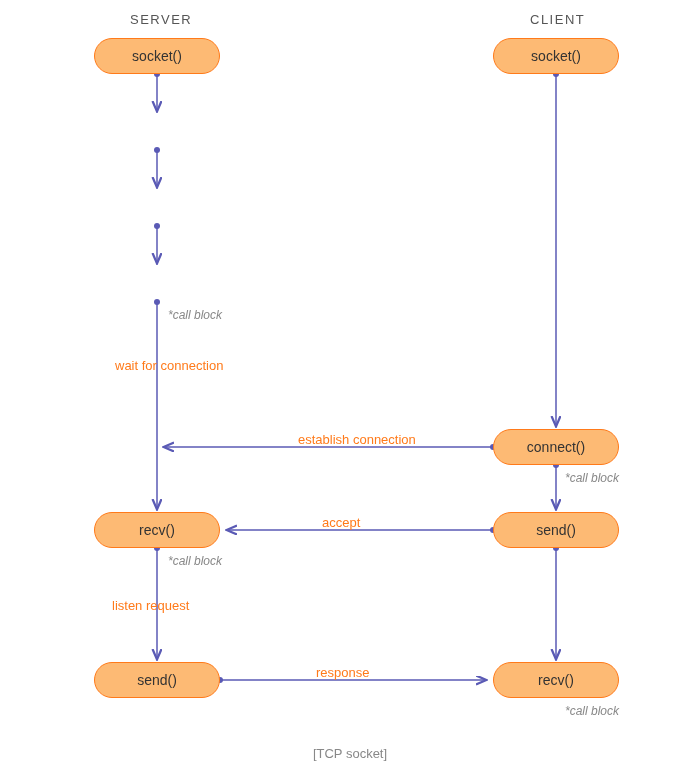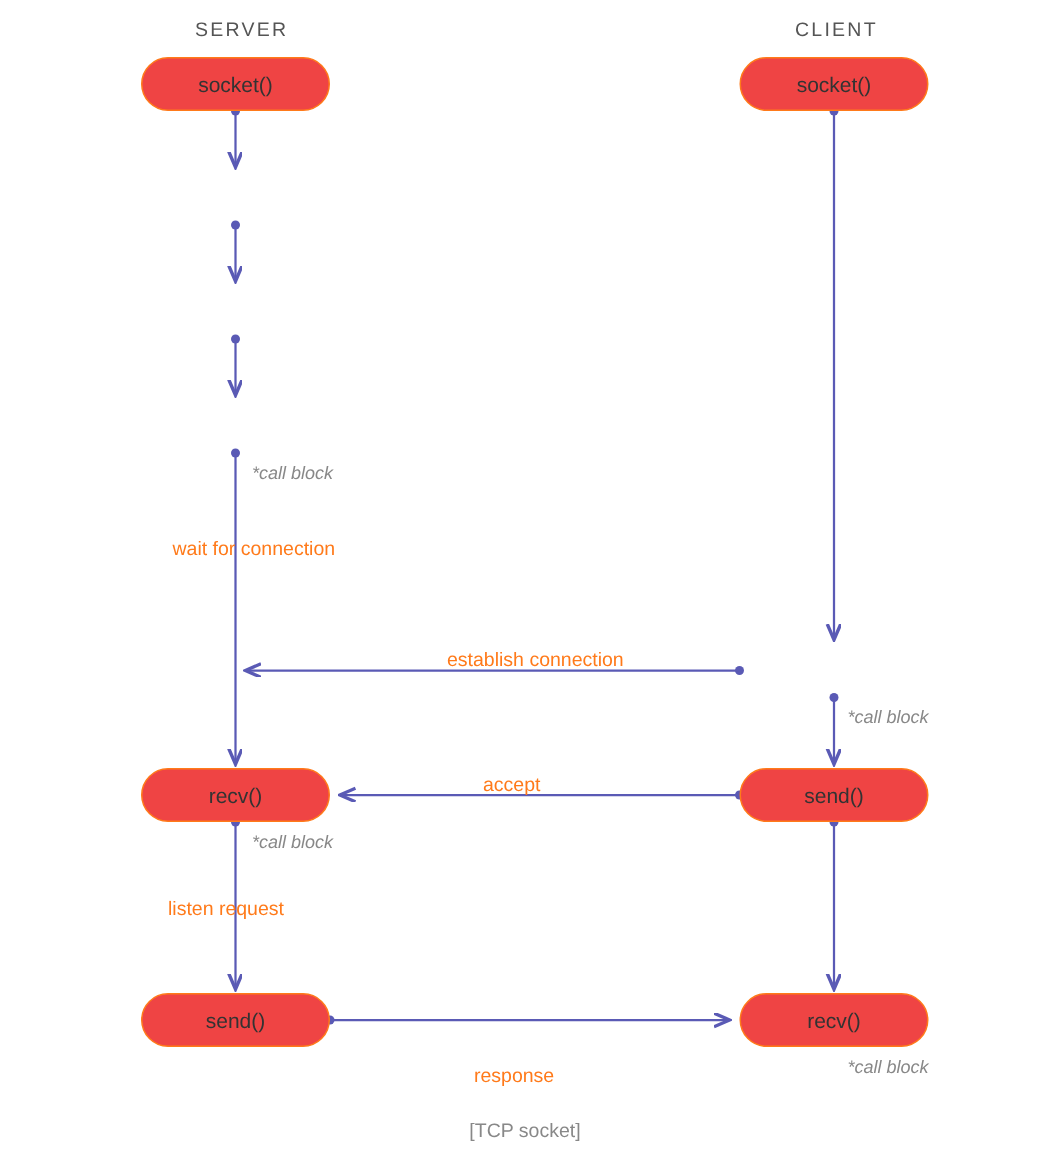--- a/index.html
+++ b/index.html
@@ -22,21 +22,21 @@
     .col-title {
       position: absolute;
       font-size: 13px;
       letter-spacing: 1.5px;
       color: #555;
       font-weight: 500;
     }
     .node {
       position: absolute;
       border: 1.5px solid #ff7a1a;
-      background: #ef4444;
+      background: #fdba74;
       border-radius: 20px;
       height: 36px;
       width: 126px;
       display: flex;
       align-items: center;
       justify-content: center;
       font-size: 14px;
       color: #333;
     }
     .annotation {
@@ -134,33 +134,36 @@
   <div class="node" style="left:94px; top:512px;">
       <span>recv()</span>
     </div>
   <div class="node" style="left:94px; top:662px;">
       <span>send()</span>
     </div>
 
   <div class="node" style="left:493px; top:38px;">
       <span>socket()</span>
     </div>
+  <div class="node" style="left:493px; top:429px;">
+      <span>connect()</span>
+    </div>
   <div class="node" style="left:493px; top:512px;">
       <span>send()</span>
     </div>
   <div class="node" style="left:493px; top:662px;">
       <span>recv()</span>
     </div>
 
   <div class="annotation" style="left:168px; top:308px;">call block</div>
   <div class="annotation" style="left:168px; top:554px;">call block</div>
   <div class="annotation" style="left:565px; top:471px;">call block</div>
   <div class="annotation" style="left:565px; top:704px;">call block</div>
 
   <div class="label-orange" style="left:115px; top:358px;">wait for connection</div>
   <div class="label-orange" style="left:298px; top:432px;">establish connection</div>
   <div class="label-orange" style="left:322px; top:515px;">accept</div>
   <div class="label-orange" style="left:112px; top:598px;">listen request</div>
-  <div class="label-orange" style="left:316px; top:665px;margin-top:44px;">response</div>
+  <div class="label-orange" style="left:316px; top:665px;">response</div>
 
   <div class="caption">[TCP socket]</div>
 
 </div>
 
 </body></html>

